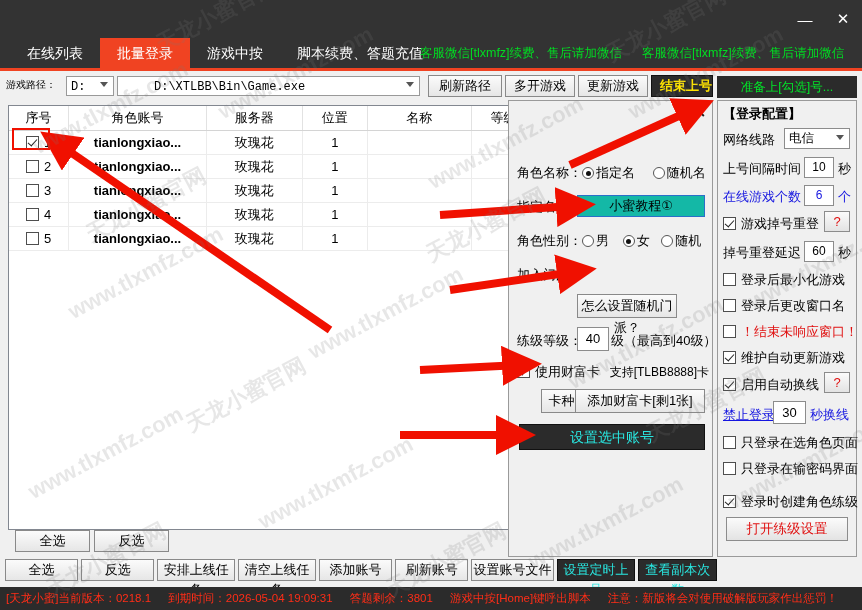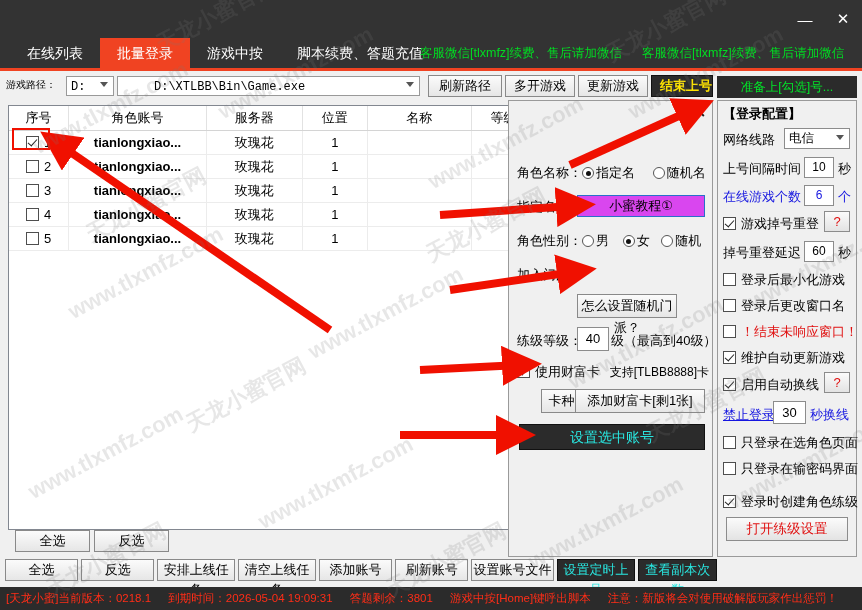--- a/index.html
+++ b/index.html
@@ -75,21 +75,21 @@
 
   
   .dialog{position:absolute;left:508px;top:100px;width:205px;height:457px;background:#f0f0f0;
           border:1px solid #9a9a9a;box-sizing:border-box;z-index:30;}
   .dlg-close{position:absolute;right:2px;top:2px;width:22px;height:20px;color:#1a1a1a;
              font-size:19px;font-weight:bold;line-height:18px;text-align:center;cursor:default;}
   .dlg-row{position:absolute;left:8px;font-size:13px;color:#000;white-space:nowrap;}
   .rad{display:inline-block;width:12px;height:12px;border:1px solid #555;border-radius:50%;
        background:#fff;vertical-align:-2px;position:relative;box-sizing:border-box;margin-right:2px;}
   .rad.on:after{content:"";position:absolute;left:2.5px;top:2.5px;width:5px;height:5px;border-radius:50%;background:#111;}
-  .tinput{border:1px solid #2a6fc9;background:#d946ef;height:22px;line-height:20px;font-size:13px;
+  .tinput{border:1px solid #2a6fc9;background:#14b8a6;height:22px;line-height:20px;font-size:13px;
           text-align:center;box-sizing:border-box;color:#000;}
   .tinput.gray{border:1px solid #8c8c8c;}
   .numbox{border:1px solid #8c8c8c;background:#fff;height:21px;line-height:19px;font-size:12px;
           text-align:center;box-sizing:border-box;color:#000;}
   .bigbtn{background:#2b2b2b;border:1px solid #111;color:#29e6e0;text-align:center;font-size:14px;
           height:26px;line-height:24px;box-sizing:border-box;cursor:default;}
 
   
   .rpanel{position:absolute;left:717px;top:100px;width:140px;height:457px;background:#f0f0f0;
           border:1px solid #9a9a9a;box-sizing:border-box;z-index:8;}

